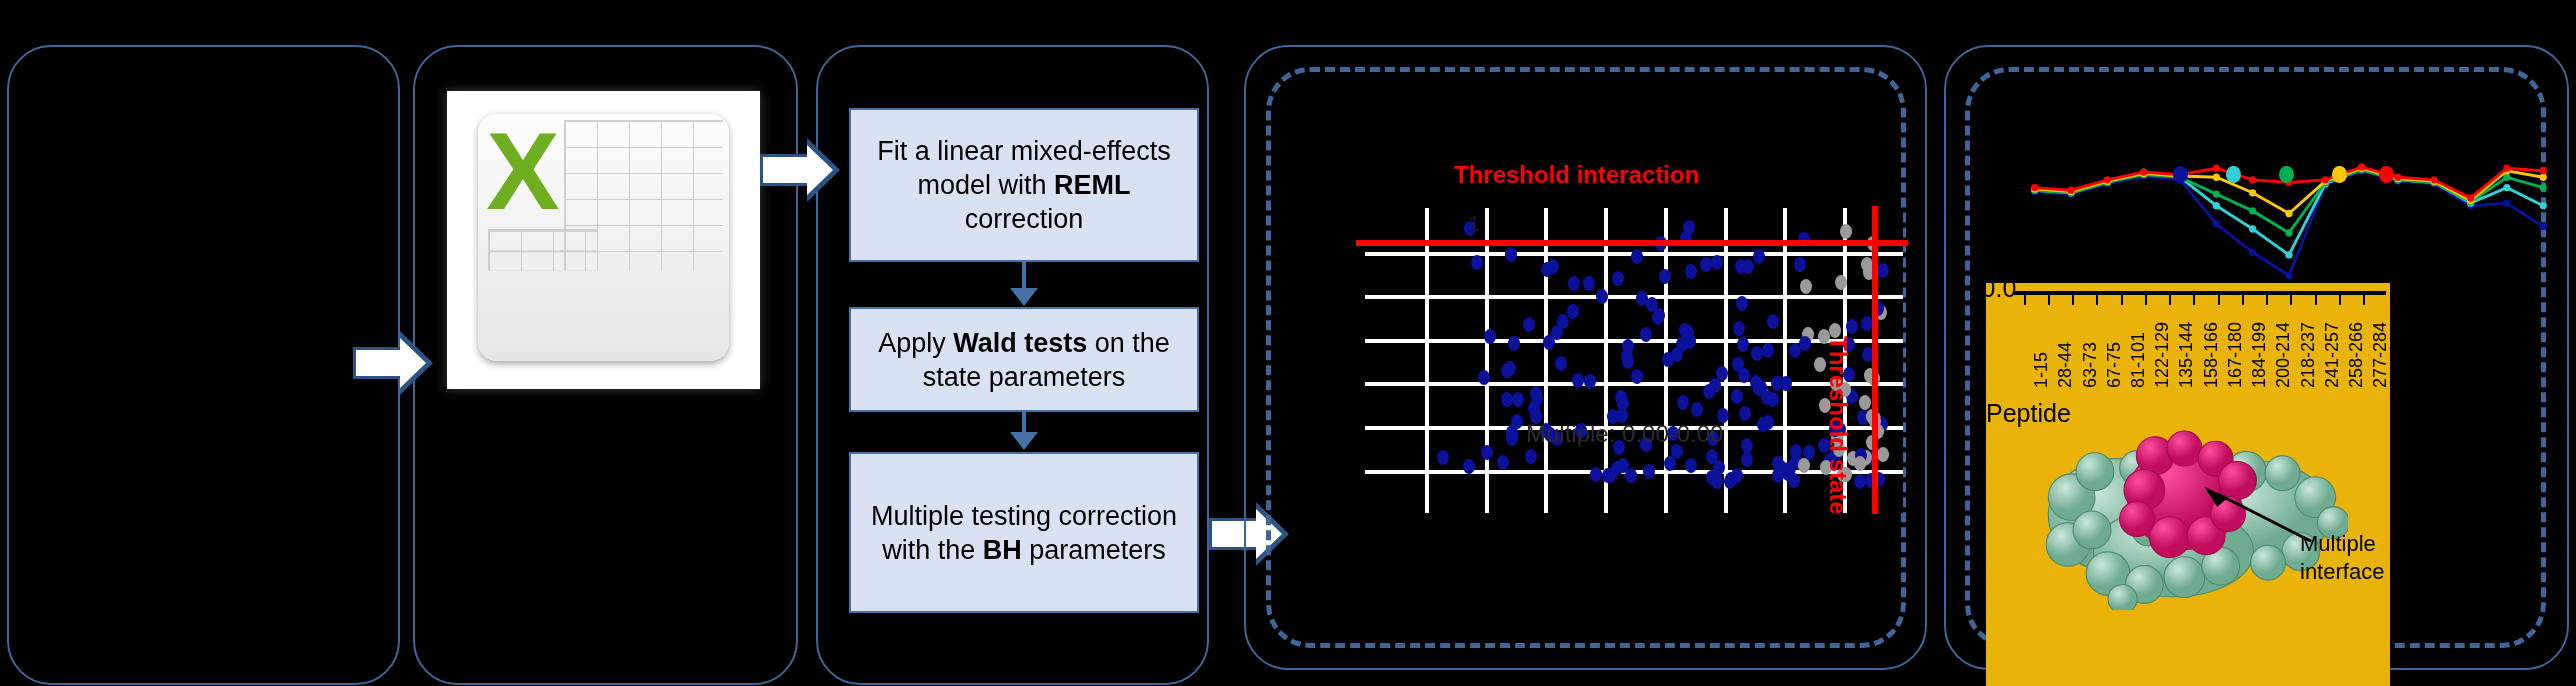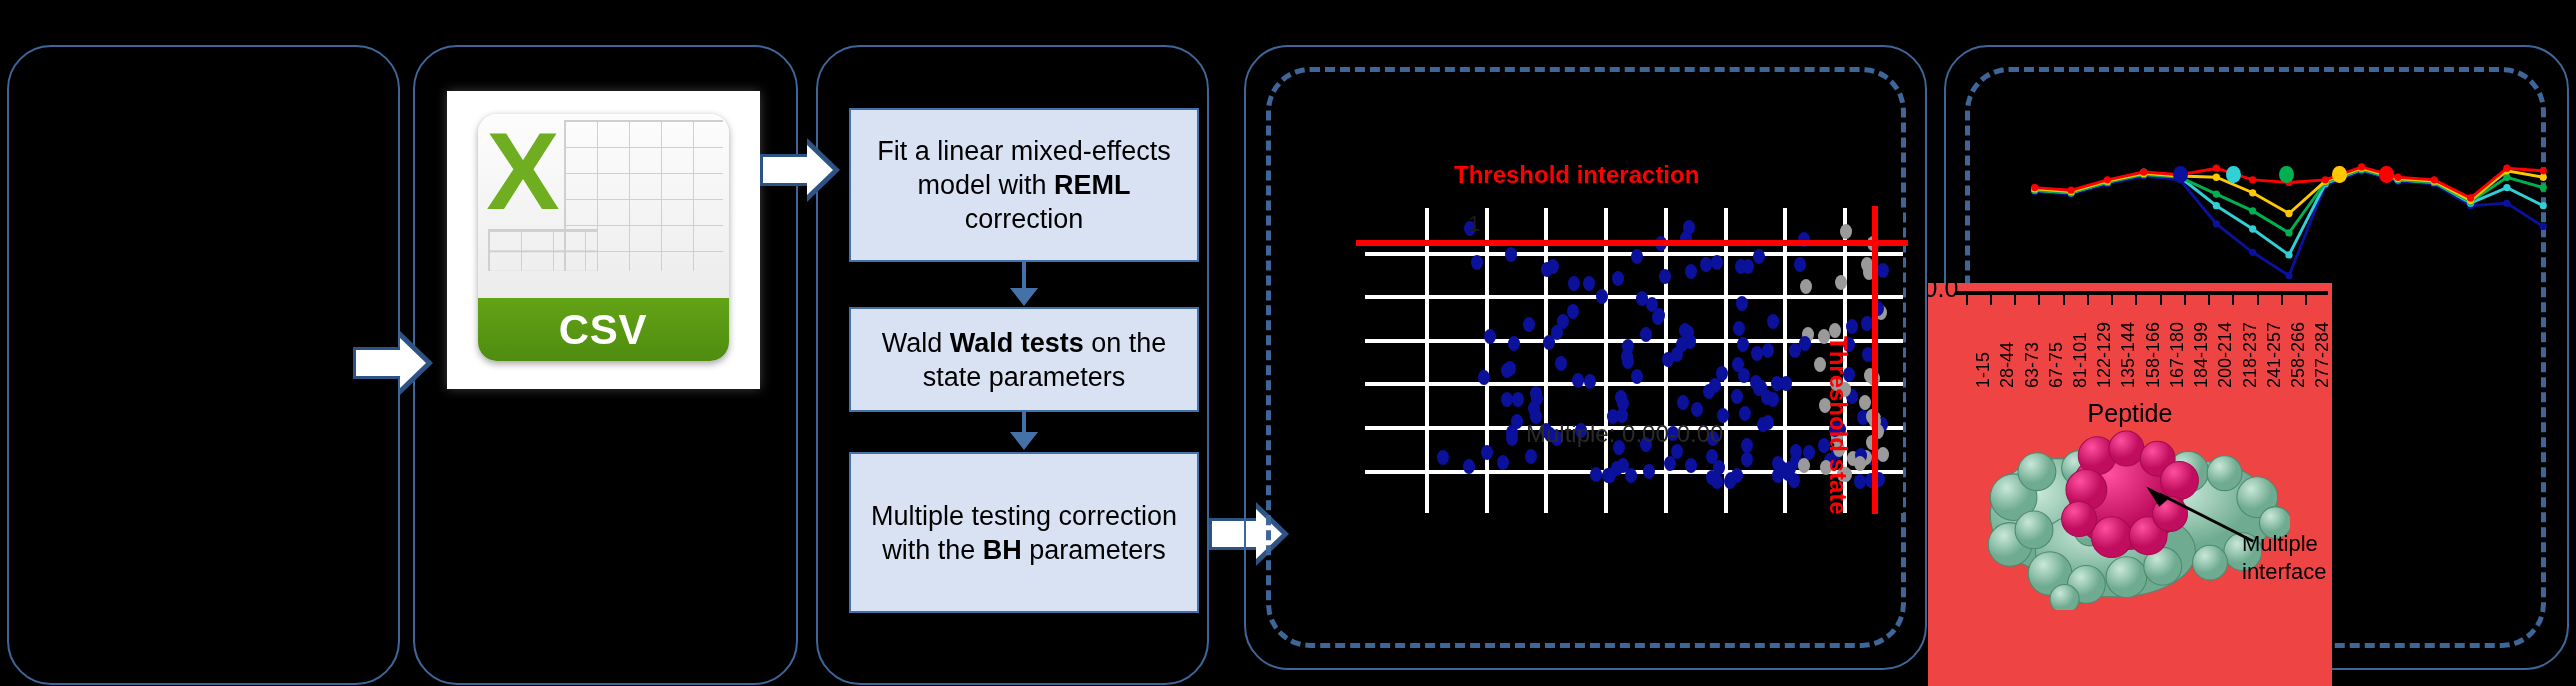--- a/index.html
+++ b/index.html
@@ -78,27 +78,27 @@
   #scatter-faint{position:absolute;left:1526px;top:420px;color:#2a2a2a;font-size:24px;white-space:nowrap;}
   #scatter-faint2{position:absolute;left:1468px;top:211px;color:#1d1d1d;font-size:22px;white-space:nowrap;}
 
   
   #panel-results{left:1944px;top:45px;width:625px;height:625px;}
   #panel-results-dash{left:1965px;top:67px;width:581px;height:581px;}
 
   #linechart{position:absolute;left:2013px;top:153px;width:552px;height:131px;}
   .legend-dot{position:absolute;width:14.5px;height:17.4px;border-radius:50%;top:166px;}
 
-  #whitebox{position:absolute;left:1928px;top:283px;width:404px;height:403px;background:#ef4444;overflow:hidden;}
+  #whitebox{position:absolute;left:1986px;top:283px;width:404px;height:403px;background:#eab308;overflow:hidden;}
   #axisline{position:absolute;left:28px;top:8px;width:372px;height:3.6px;background:#000;}
   .tick{position:absolute;top:11.6px;width:2.2px;height:10.2px;background:#000;}
   .ptlabel{position:absolute;color:#000;font-size:18px;white-space:nowrap;
            transform:rotate(-90deg);transform-origin:left top;}
   #ylabel00{position:absolute;left:-4.4px;top:-8.7px;color:#000;font-size:25px;}
-  #peptide-axis-title{position:absolute;left:0;top:116px;width:404px;text-align:center;
+  #peptide-axis-title{position:absolute;left:0;top:116px;width:404px;text-align:left;
                       color:#000;font-size:25px;}
   #protein{position:absolute;left:42px;top:145px;width:320px;height:182px;}
   #binding-label{position:absolute;left:314px;top:247px;color:#000;font-size:22px;line-height:28px;}
   #binding-arrow{position:absolute;left:209px;top:202px;}
 </style>
 </head>
 <body>
 
 <div class="panel" id="panel-empty"></div>
 
@@ -108,23 +108,20 @@
   <div class="shaft"></div>
   <div class="head"></div>
   <div class="head-in"></div>
 </div>
 
 <div id="csv-icon">
   <div id="csv-tile">
     <div id="csv-grid"></div>
     <div id="csv-grid2"></div>
     <div id="csv-x">X</div>
-    <div id="csv-band">
-      <span>CSV</span>
-    </div>
   </div>
 </div>
 
 <div class="panel" id="panel-steps"></div>
 
 <div class="barrow" style="left:760px;top:138px;width:86px;height:64px;">
   <div class="shaft"></div>
   <div class="head"></div>
   <div class="head-in"></div>
 </div>
@@ -132,21 +129,21 @@
 <div class="step" id="step-1">
   <span>
     <span>Fit a linear mixed-effects model with </span><b>REML</b><span> correction</span>
   </span>
 </div>
 <div class="vconn" style="left:1022px;top:262px;height:28px;"></div>
 <div class="vhead" style="left:1010px;top:288px;"></div>
 
 <div class="step" id="step-2">
   <span>
-    <span>Wald </span><b>Wald tests</b><span> on the state parameters</span>
+    <span>Apply </span><b>Wald tests</b><span> on the state parameters</span>
   </span>
 </div>
 <div class="vconn" style="left:1022px;top:412px;height:22px;"></div>
 <div class="vhead" style="left:1010px;top:432px;"></div>
 
 <div class="step" id="step-3">
   <span>
     <span>Multiple testing correction with the </span><b>BH</b><span> parameters</span>
   </span>
 </div>

